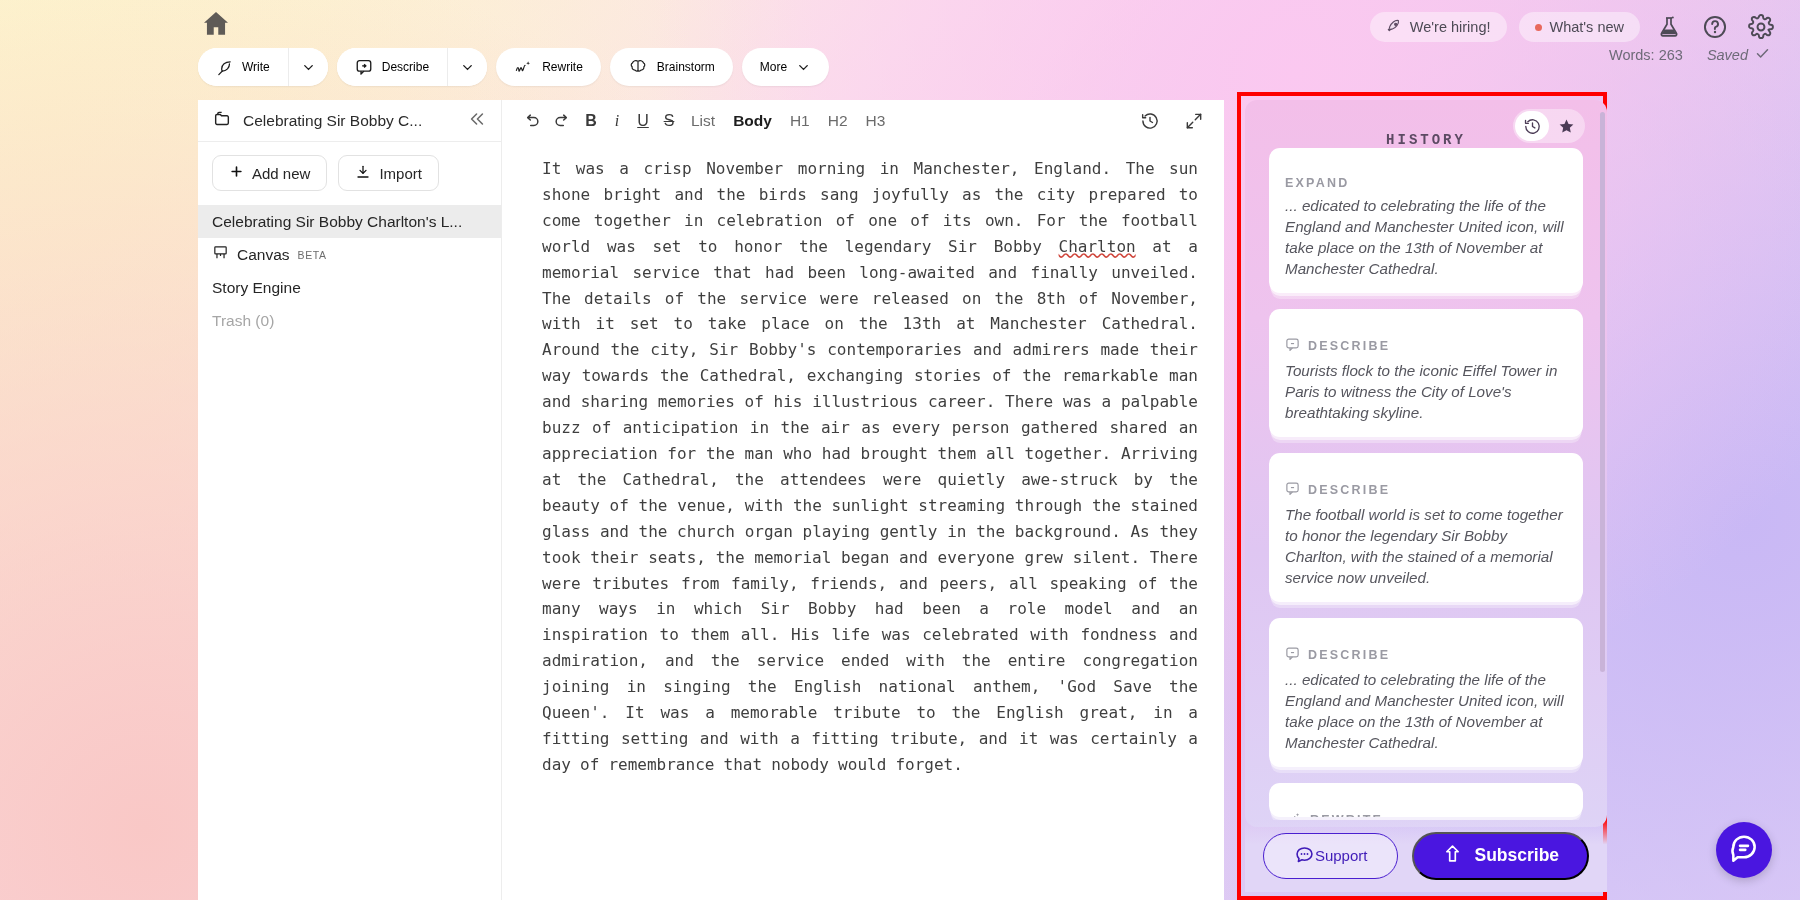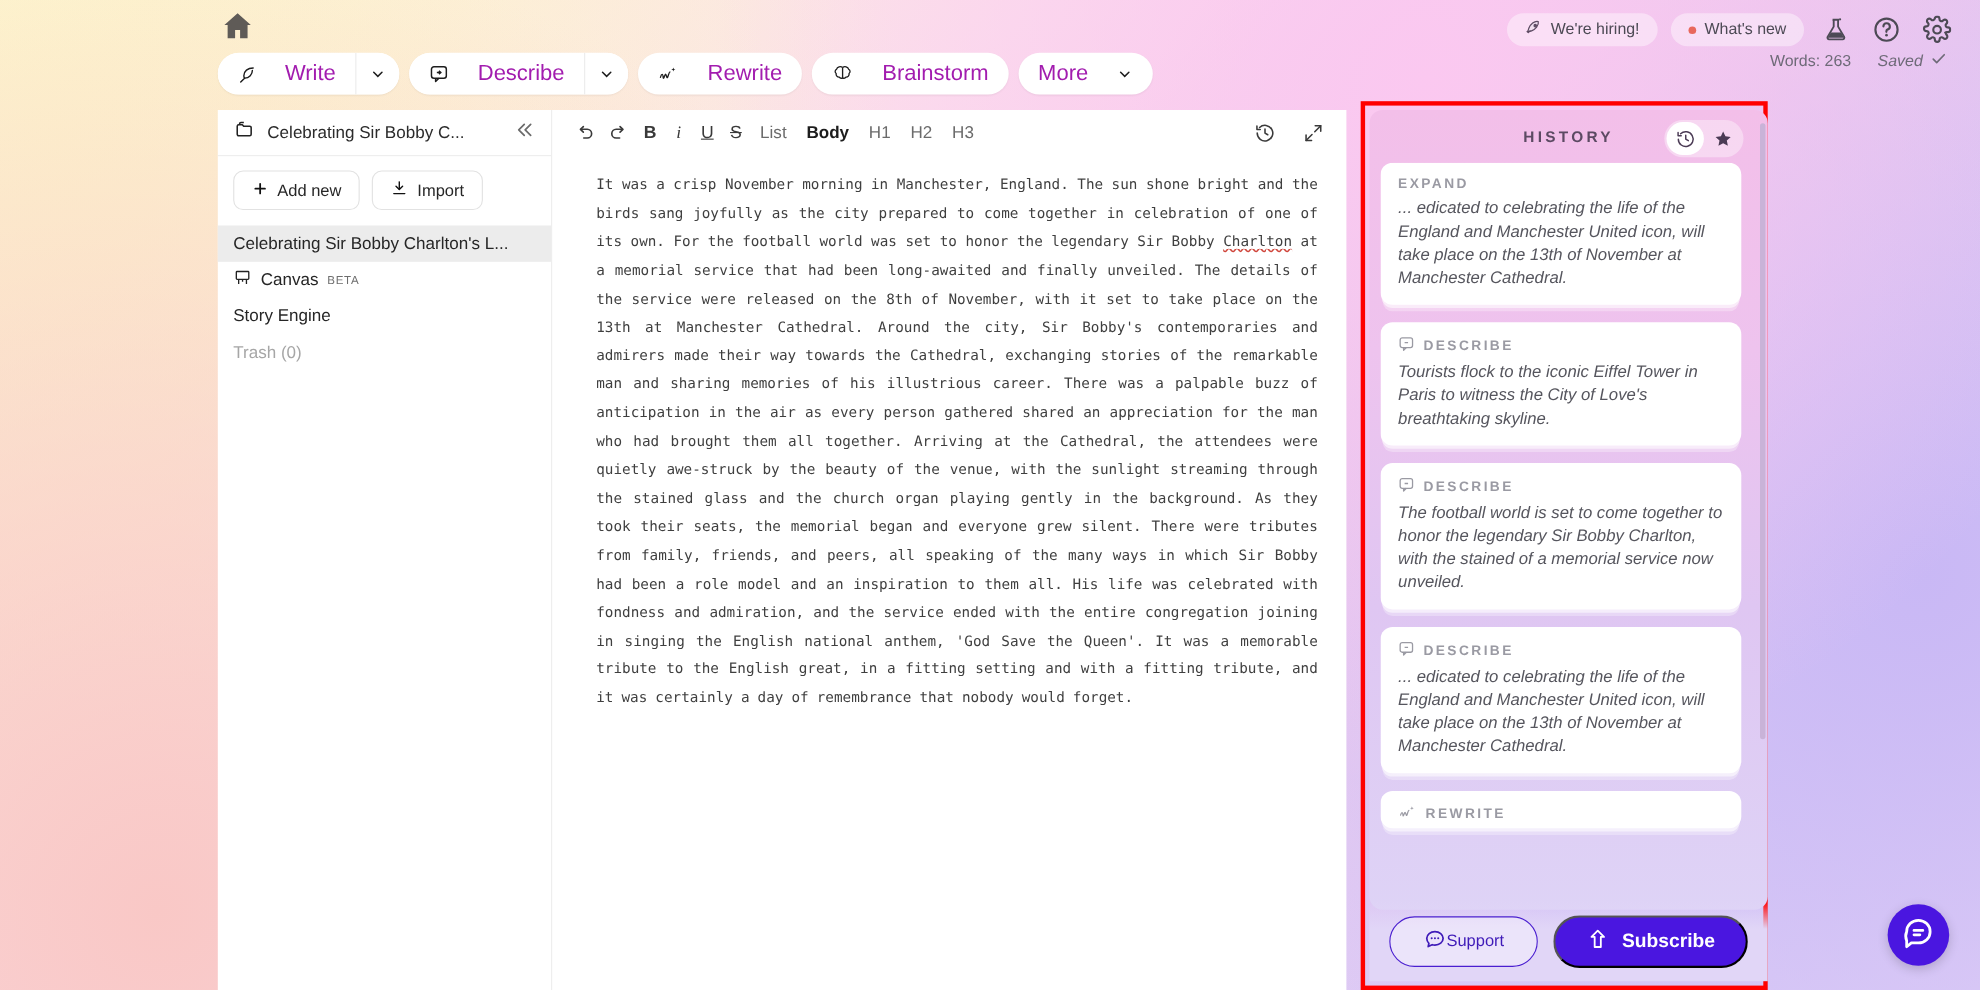--- a/index.html
+++ b/index.html
@@ -16,23 +16,23 @@
       radial-gradient(circle at 3% 14%, #fdf3cc 0%, rgba(253,243,204,0) 40%),
       linear-gradient(135deg,#fdf6d2 0%, #fbe0ec 35%, #f6cdea 60%, #ded0f7 85%, #e8d8f7 100%);
   }
 
   
   .topbar { position: absolute; left: 0; top: 0; width: 1800px; height: 100px; }
   .home-icon { position: absolute; left: 200px; top: 8px; width: 32px; height: 32px;
     color: #5f5b57; }
   .tool-row { position: absolute; left: 198px; top: 48px; display: flex; align-items: center; gap: 9px; }
   .pill {
-    height: 38px; display: inline-flex; align-items: center; gap: 26px;
+    height: 38px; display: inline-flex; align-items: center; gap: 9px;
     padding: 0 18px; background: #ffffff; border-radius: 19px;
-    font-size: 20px; color: #a21caf; white-space: nowrap;
+    font-size: 12px; color: #000000; white-space: nowrap;
     box-shadow: 0 1px 2px rgba(0,0,0,.06);
   }
   .pill-group { display: inline-flex; background: #fff; border-radius: 19px; overflow: hidden;
     box-shadow: 0 1px 2px rgba(0,0,0,.06); }
   .pill-group .pill { box-shadow: none; border-radius: 0; }
   .pill-group .caret { width: 40px; justify-content: center; padding: 0;
     border-left: 1px solid #ececec; }
   .pill svg { display: block; }
 
   .promo-row { position: absolute; right: 22px; top: 10px; display: flex; align-items: center; gap: 12px; }
@@ -79,48 +79,48 @@
     height: 30px; min-width: 26px; padding: 0 6px; font-size: 16px; color: #3a3a3a; }
   .tb.strong { font-weight: bold; }
   .tb.ital { font-style: italic; font-family: "Liberation Serif", serif; }
   .tb.und { text-decoration: underline; }
   .tb.strike { text-decoration: line-through; }
   .tb.label { font-size: 15.5px; padding: 0 9px; color: #6b6b6b; }
   .tb.label.sel { color: #1d1d1d; font-weight: bold; }
   .ed-right { margin-left: auto; display: flex; gap: 12px; color: #8a8a8a; }
   .doc-body {
     padding: 14px 26px 0 40px; font-family: "DejaVu Sans Mono", monospace;
-    font-size: 13px; line-height: 25.9px; color: #3f3f3f;
+    font-size: 16px; line-height: 25.9px; color: #3f3f3f;
     text-align: justify; word-spacing: -0.5px;
   }
   .misspell { border-bottom: 2px dotted transparent;
     text-decoration: underline wavy #d0463c; text-decoration-skip-ink: none; }
 
   
   .hist-wrap { position: absolute; left: 1237px; top: 92px; width: 370px; height: 808px;
     border: 4px solid #ff0000; }
   .hist-panel {
     position: absolute; left: 4px; top: 4px; width: 362px; height: 727px;
     background: linear-gradient(180deg,#f3bfe9 0%, #eec3ee 30%, #dfc6f2 62%, #ded3f6 100%);
     border-radius: 12px;
   }
-  .hist-header { height: 48px; display: flex; align-items: center; justify-content: center;
-    position: relative; }
+  .hist-header { height: 48px; display: flex; align-items: flex-end; justify-content: center;
+    position: relative; font-family: Liberation Mono, monospace; }
   .hist-title { font-size: 14px; letter-spacing: 3px; color: #5c4a63; font-weight: bold; }
   .hist-toggle { position: absolute; right: 22px; top: 9px; display: flex;
     background: rgba(255,255,255,.38); border-radius: 17px; padding: 2px; }
   .hist-toggle .tg { width: 34px; height: 30px; border-radius: 15px;
     display: flex; align-items: center; justify-content: center; color: #4b3b55; }
   .hist-toggle .tg.on { background: #fff; }
 
   .hist-scroll { position: absolute; left: 10px; top: 48px; width: 342px; height: 672px;
     overflow: hidden; }
   .card {
-    position: relative; margin: 0 14px 16px 0; background: #fff;
-    border-radius: 11px; padding: 12px 16px 14px 16px;
+    position: relative; margin: 0 14px 16px 14px; background: #fff;
+    border-radius: 11px; padding: 28px 16px 14px 16px;
     box-shadow: 0 4px 0 -1px rgba(255,255,255,.55), 0 8px 0 -2px rgba(255,255,255,.3);
   }
   .card .ctype { display: flex; align-items: center; gap: 8px;
     font-size: 12.5px; letter-spacing: 2.2px; color: #9a9aa3; font-weight: bold;
     margin-bottom: 5px; }
   .card .ctext { font-size: 15.2px; line-height: 21px; color: #56565e; font-style: italic; }
   .card.clipped { padding-bottom: 4px; max-height: 34px; overflow: hidden; }
   .hist-sb { position: absolute; right: 2px; top: 12px; width: 5px; height: 560px;
     background: #c9b3d8; border-radius: 3px; }
 

